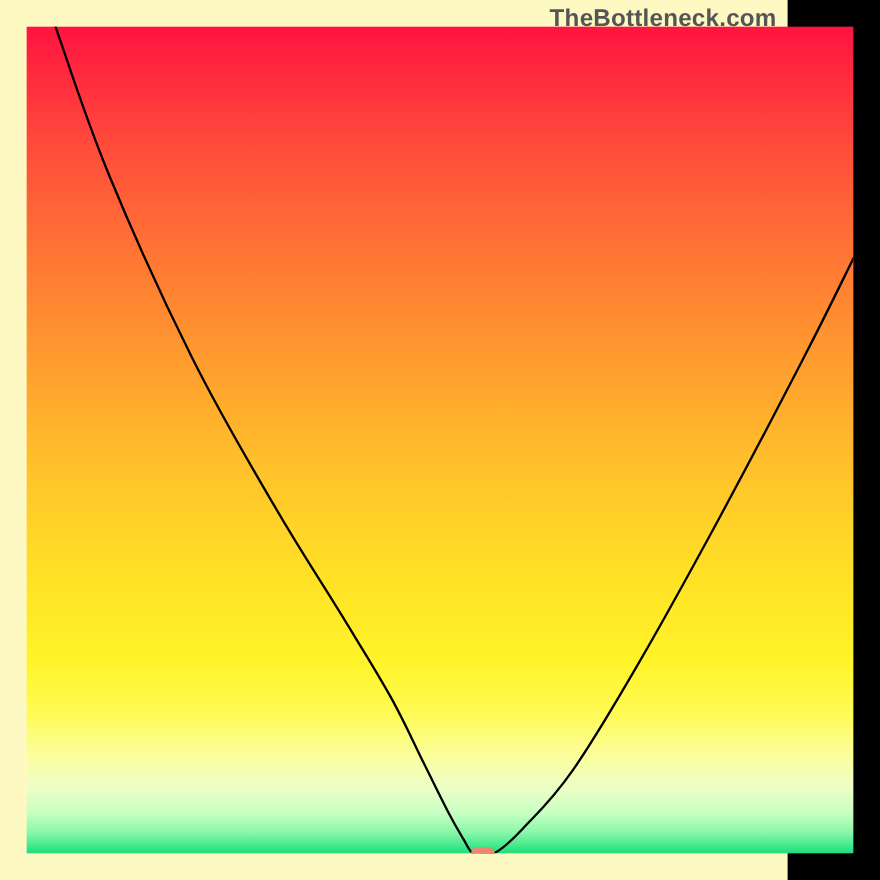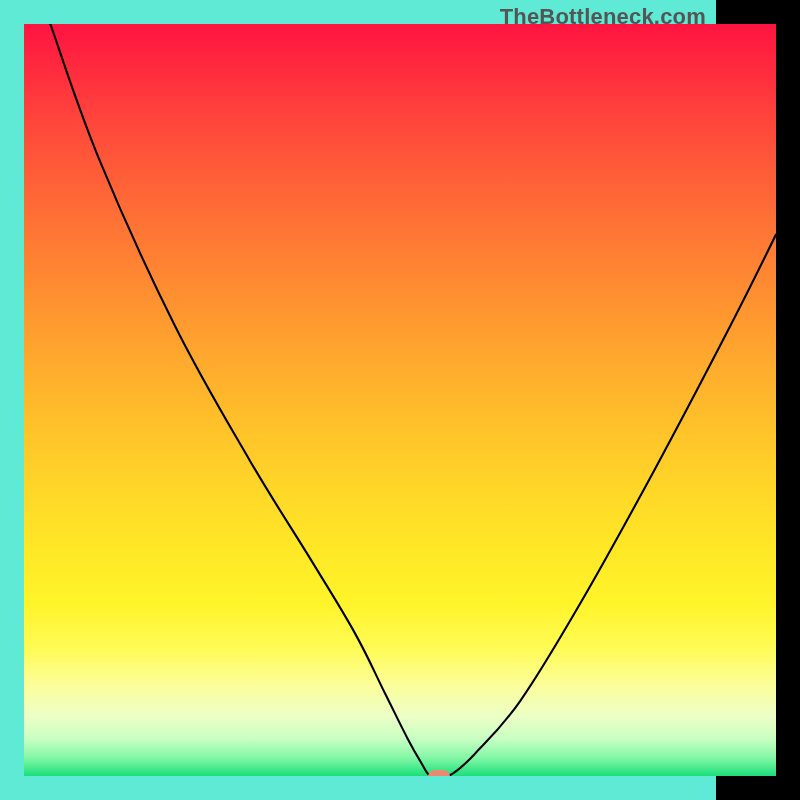--- a/index.html
+++ b/index.html
@@ -8,21 +8,21 @@
     width: 800px;
     height: 800px;
     overflow: hidden;
     font-family: Arial, Helvetica, sans-serif;
     background: #000;
   }
   .chart-frame {
     position: relative;
     width: 716px;
     height: 800px;
-    background: #5eead4;
+    background: #fef9c3;
   }
   .watermark {
     position: absolute;
     top: 4px;
     right: 10px;
     color: #555555;
     font-size: 22px;
     font-weight: 600;
     letter-spacing: 0.2px;
     z-index: 5;

